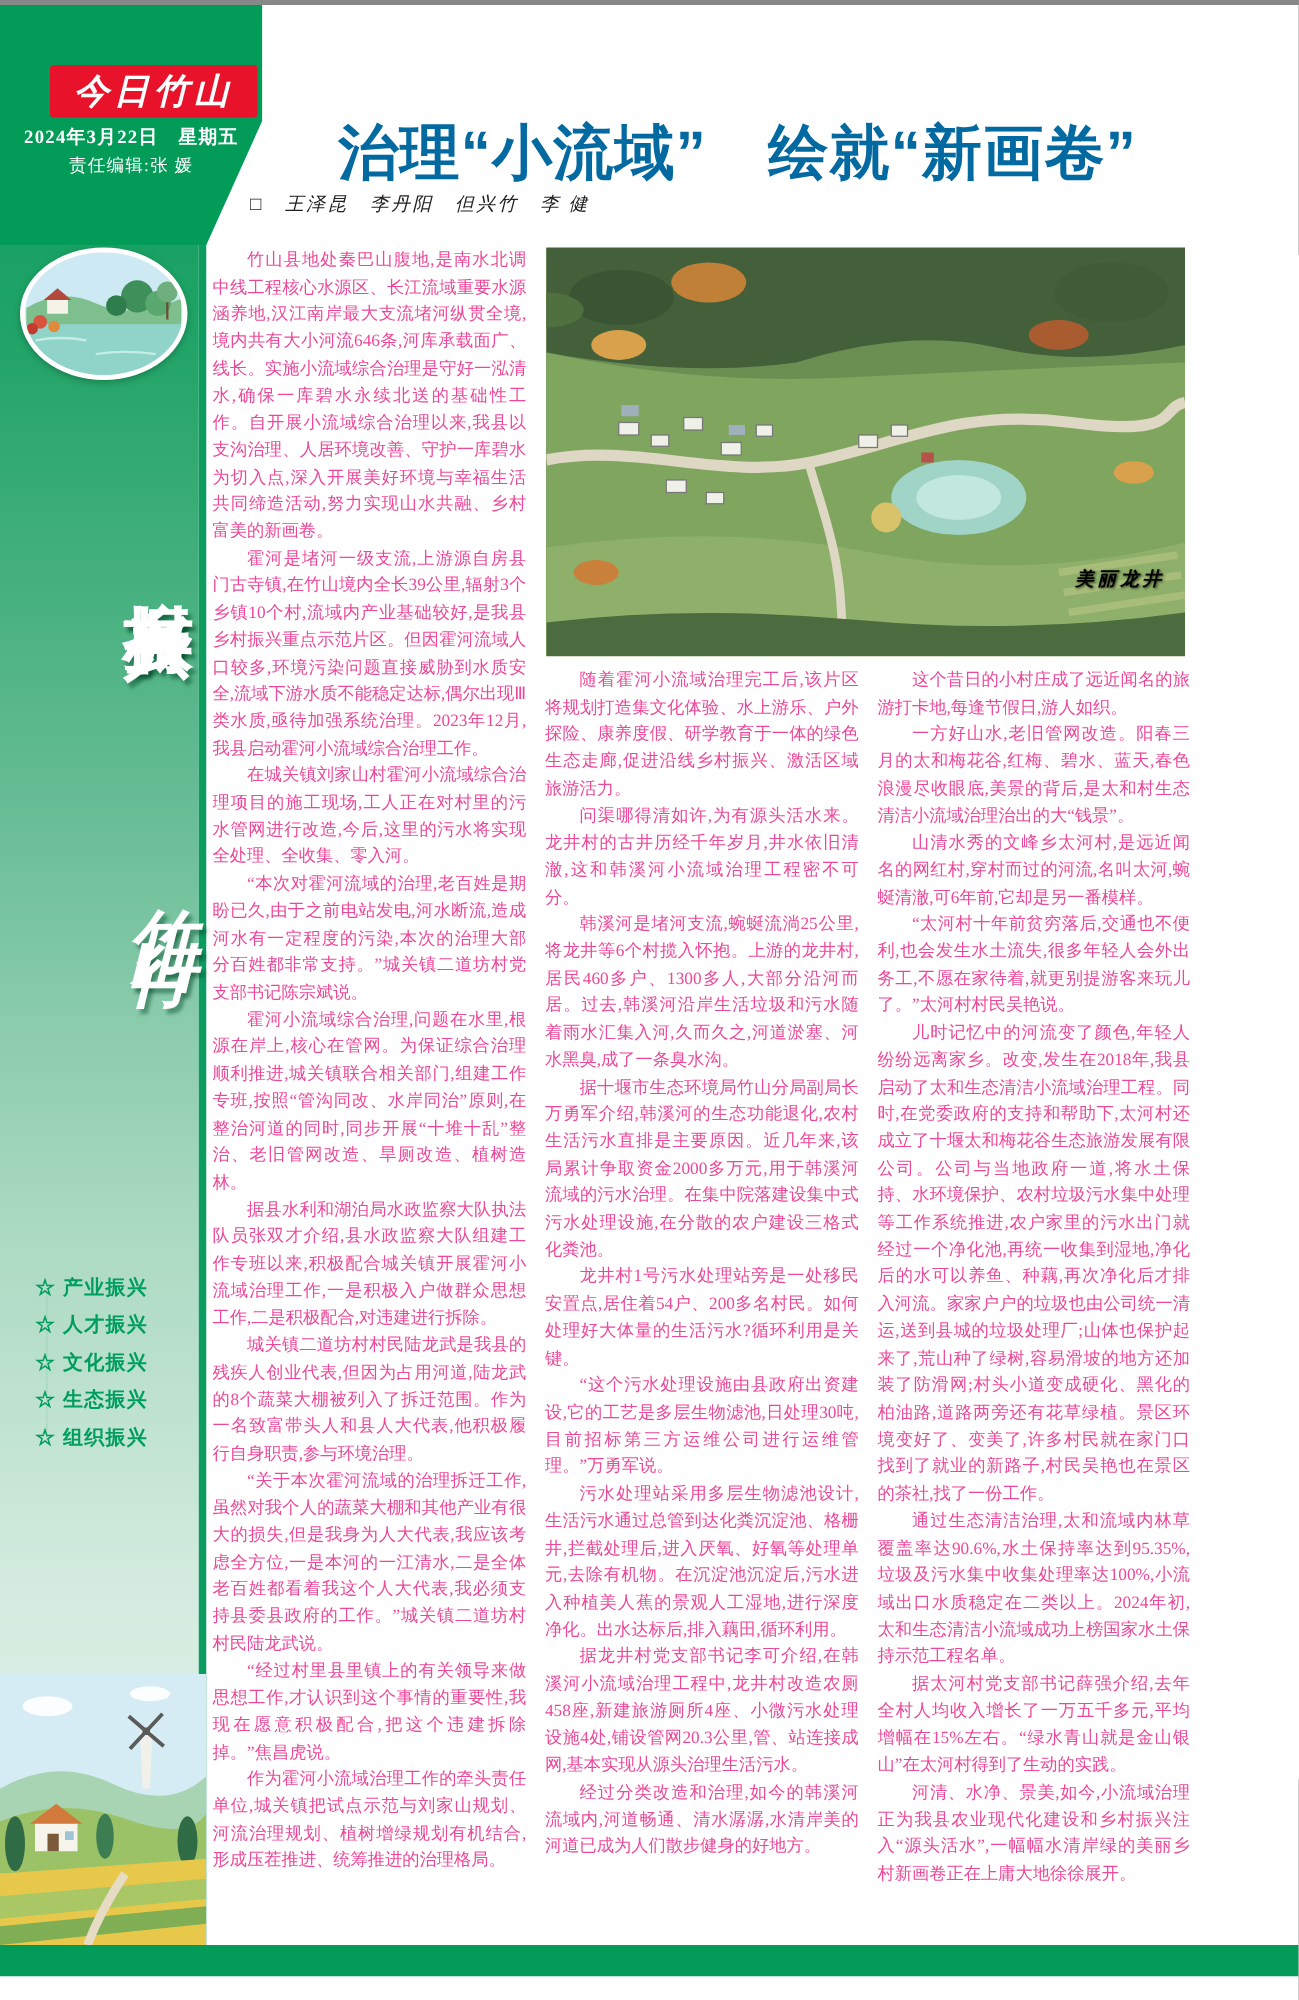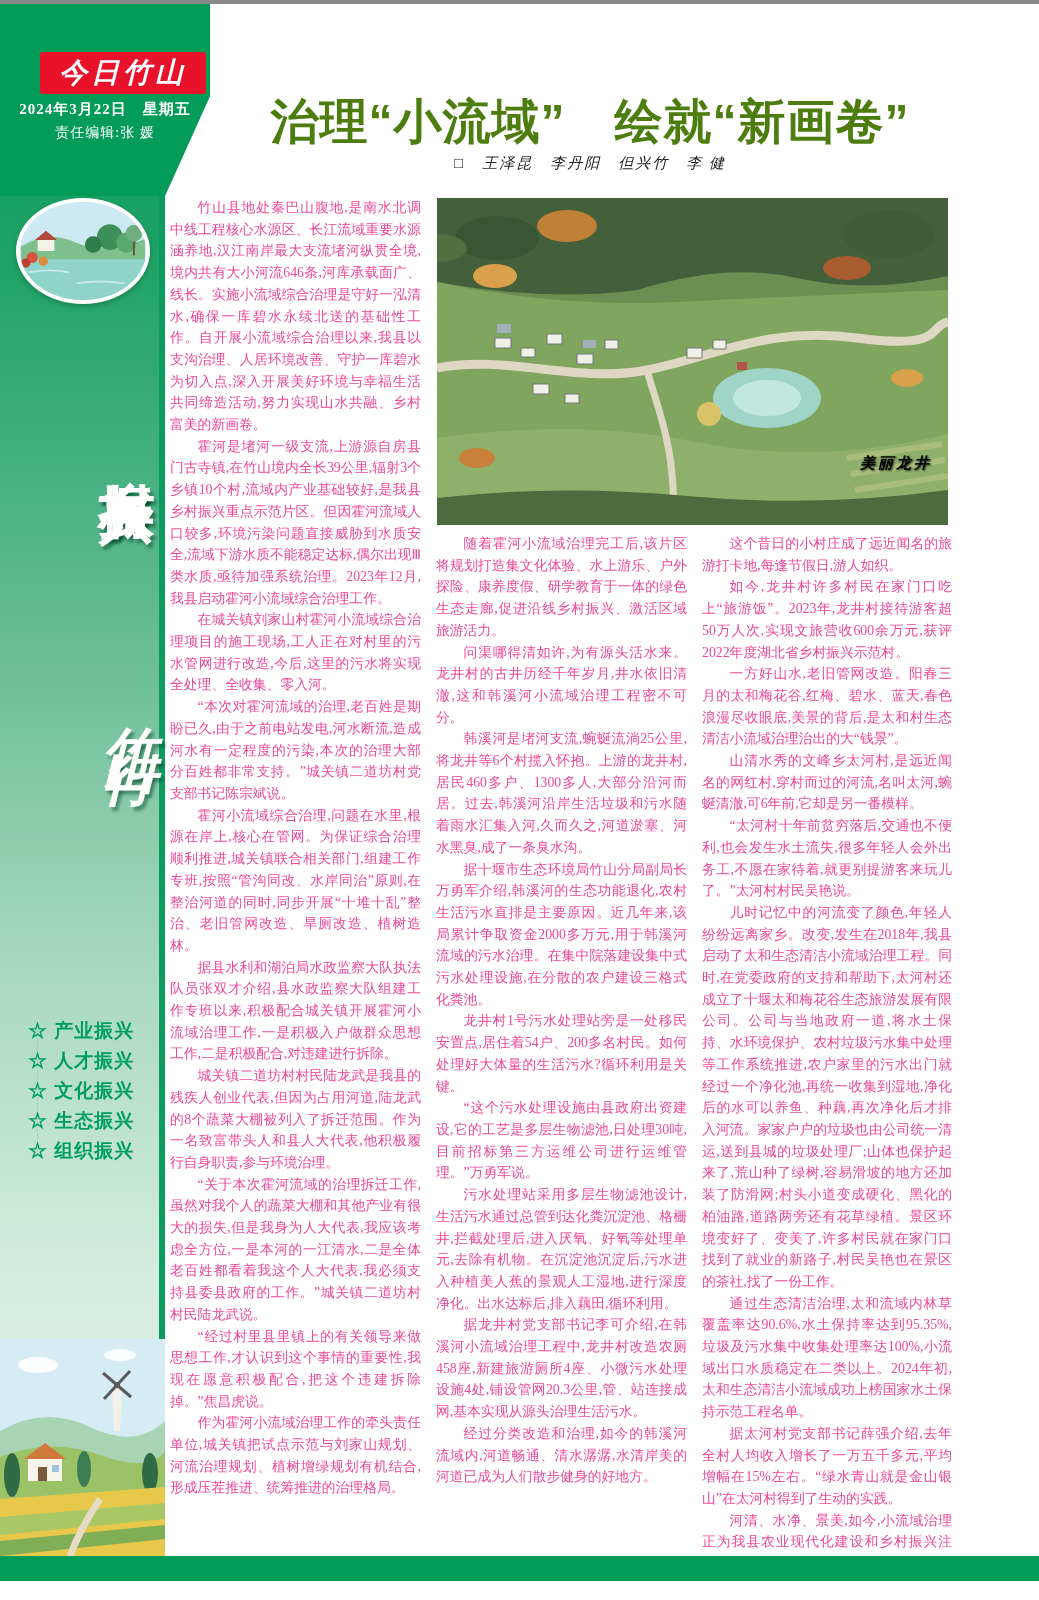--- a/index.html
+++ b/index.html
@@ -53,35 +53,35 @@
     font-family:"Liberation Sans", sans-serif; letter-spacing:2px; }
   .vtitle2 { top:582px; height:235px; font-size:54px; font-weight:bold;
     font-style:italic; font-family:"Liberation Serif", serif; letter-spacing:14px; }
   .star-list { position:absolute; left:0; top:1012px; width:165px; }
   .star-list::before {
     content:""; position:absolute; left:37px; top:14px; bottom:14px;
     border-left:1px dotted #8fcdb0;
   }
   .star-list p {
     position:relative; margin:0; height:30px; line-height:30px;
-    padding-left:28px; color:#009e5e; font-weight:bold; font-size:19px;
+    padding-left:28px; color:#009e5e; font-weight:bold; font-size:16px;
     font-family:"Liberation Sans", sans-serif; letter-spacing:1px;
   }
   .village-illu { position:absolute; left:0; top:1335px; width:165px; height:217px; overflow:hidden; }
   .village-illu svg { display:block; width:100%; height:100%; }
   .bottom-bar { position:absolute; left:0; top:1552px; width:1039px; height:25px; background:#029b58; }
 
   
   .headline {
     position:absolute; left:200px; top:86px; width:780px; text-align:center;
-    font-size:48px; font-weight:900; color:#4d7c0f; letter-spacing:1px;
+    font-size:48px; font-weight:900; color:#0369a1; letter-spacing:1px;
     font-family:"Liberation Sans", sans-serif;
   }
   .byline {
-    position:absolute; left:200px; top:150px; width:780px; text-align:center;
+    position:absolute; left:200px; top:150px; width:780px; 
     font-size:15px; color:#222; letter-spacing:2px; font-style:italic;
   }
   .col { position:absolute; overflow:hidden; }
   .col p {
     margin:0; text-indent:2em; text-align:justify;
     font-size:13.8px; line-height:21.7px; color:#ec4899;
   }
   .col1 { left:170px; top:193px; width:251px; height:1352px; }
   .col2 { left:436px; top:529px; width:251px; height:1018px; }
   .col3 { left:702px; top:529px; width:250px; height:1018px; }
@@ -238,21 +238,20 @@
       <p>据十堰市生态环境局竹山分局副局长万勇军介绍,韩溪河的生态功能退化,农村生活污水直排是主要原因。近几年来,该局累计争取资金2000多万元,用于韩溪河流域的污水治理。在集中院落建设集中式污水处理设施,在分散的农户建设三格式化粪池。</p>
       <p>龙井村1号污水处理站旁是一处移民安置点,居住着54户、200多名村民。如何处理好大体量的生活污水?循环利用是关键。</p>
       <p>“这个污水处理设施由县政府出资建设,它的工艺是多层生物滤池,日处理30吨,目前招标第三方运维公司进行运维管理。”万勇军说。</p>
       <p>污水处理站采用多层生物滤池设计,生活污水通过总管到达化粪沉淀池、格栅井,拦截处理后,进入厌氧、好氧等处理单元,去除有机物。在沉淀池沉淀后,污水进入种植美人蕉的景观人工湿地,进行深度净化。出水达标后,排入藕田,循环利用。</p>
       <p>据龙井村党支部书记李可介绍,在韩溪河小流域治理工程中,龙井村改造农厕458座,新建旅游厕所4座、小微污水处理设施4处,铺设管网20.3公里,管、站连接成网,基本实现从源头治理生活污水。</p>
       <p>经过分类改造和治理,如今的韩溪河流域内,河道畅通、清水潺潺,水清岸美的河道已成为人们散步健身的好地方。</p>
     </section>
 
   <section class="col col3">
       <p>这个昔日的小村庄成了远近闻名的旅游打卡地,每逢节假日,游人如织。</p>
-      <p>如今,龙井村许多村民在家门口吃上“旅游饭”。2023年,龙井村接待游客超50万人次,实现文旅营收600余万元,获评2022年度湖北省乡村振兴示范村。</p>
       <p>一方好山水,老旧管网改造。阳春三月的太和梅花谷,红梅、碧水、蓝天,春色浪漫尽收眼底,美景的背后,是太和村生态清洁小流域治理治出的大“钱景”。</p>
       <p>山清水秀的文峰乡太河村,是远近闻名的网红村,穿村而过的河流,名叫太河,蜿蜒清澈,可6年前,它却是另一番模样。</p>
       <p>“太河村十年前贫穷落后,交通也不便利,也会发生水土流失,很多年轻人会外出务工,不愿在家待着,就更别提游客来玩儿了。”太河村村民吴艳说。</p>
       <p>儿时记忆中的河流变了颜色,年轻人纷纷远离家乡。改变,发生在2018年,我县启动了太和生态清洁小流域治理工程。同时,在党委政府的支持和帮助下,太河村还成立了十堰太和梅花谷生态旅游发展有限公司。公司与当地政府一道,将水土保持、水环境保护、农村垃圾污水集中处理等工作系统推进,农户家里的污水出门就经过一个净化池,再统一收集到湿地,净化后的水可以养鱼、种藕,再次净化后才排入河流。家家户户的垃圾也由公司统一清运,送到县城的垃圾处理厂;山体也保护起来了,荒山种了绿树,容易滑坡的地方还加装了防滑网;村头小道变成硬化、黑化的柏油路,道路两旁还有花草绿植。景区环境变好了、变美了,许多村民就在家门口找到了就业的新路子,村民吴艳也在景区的茶社,找了一份工作。</p>
       <p>通过生态清洁治理,太和流域内林草覆盖率达90.6%,水土保持率达到95.35%,垃圾及污水集中收集处理率达100%,小流域出口水质稳定在二类以上。2024年初,太和生态清洁小流域成功上榜国家水土保持示范工程名单。</p>
       <p>据太河村党支部书记薛强介绍,去年全村人均收入增长了一万五千多元,平均增幅在15%左右。“绿水青山就是金山银山”在太河村得到了生动的实践。</p>
       <p>河清、水净、景美,如今,小流域治理正为我县农业现代化建设和乡村振兴注入“源头活水”,一幅幅水清岸绿的美丽乡村新画卷正在上庸大地徐徐展开。</p>
     </section>
 
 </div>

